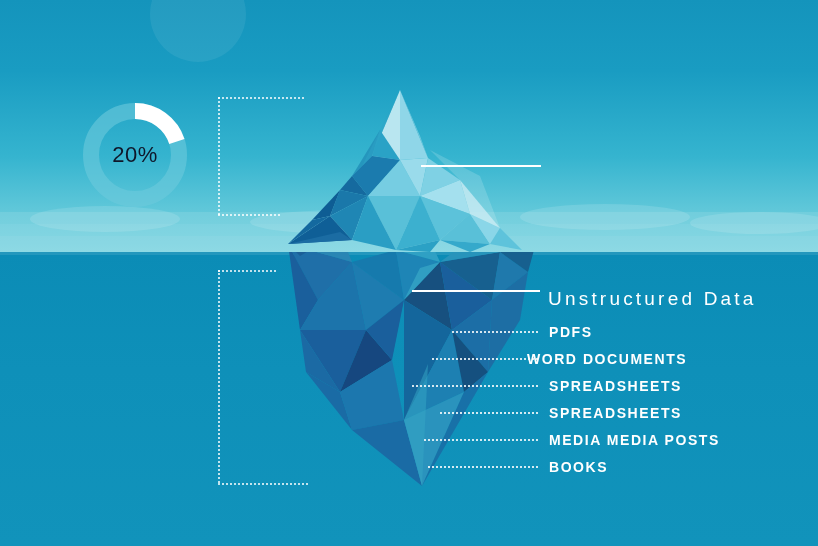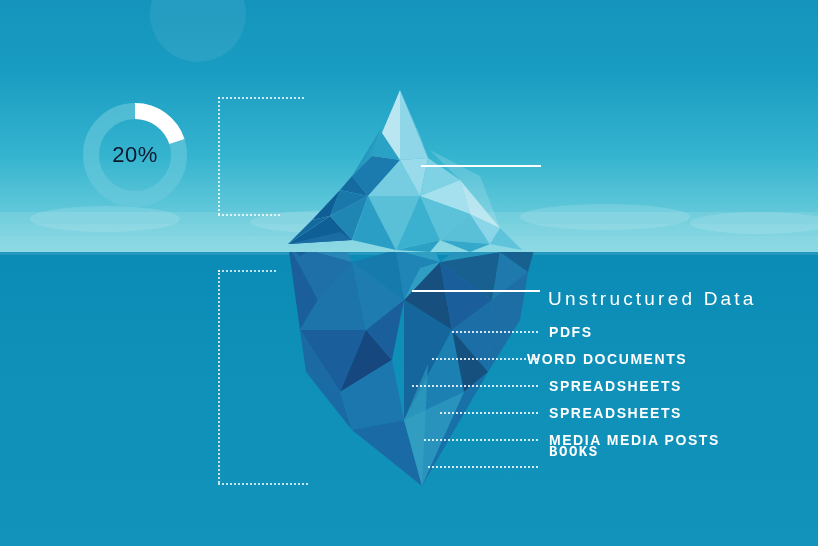--- a/index.html
+++ b/index.html
@@ -246,16 +246,16 @@
     <div class="sub-text" style="left:549px; top:405px;">SPREADSHEETS</div>
   </div>
 
   <div class="sub-item">
     <div class="sub-lead" style="left:424px; top:439px; width:114px;"></div>
     <div class="sub-text" style="left:549px; top:432px;">MEDIA MEDIA POSTS</div>
   </div>
 
   <div class="sub-item">
     <div class="sub-lead" style="left:428px; top:466px; width:110px;"></div>
-    <div class="sub-text" style="left:549px; top:444px;font-family:Liberation Mono, monospace;">BOOKS</div>
+    <div class="sub-text" style="left:549px; top:459px;">BOOKS</div>
   </div>
 
 </div>
 
 </body></html>

